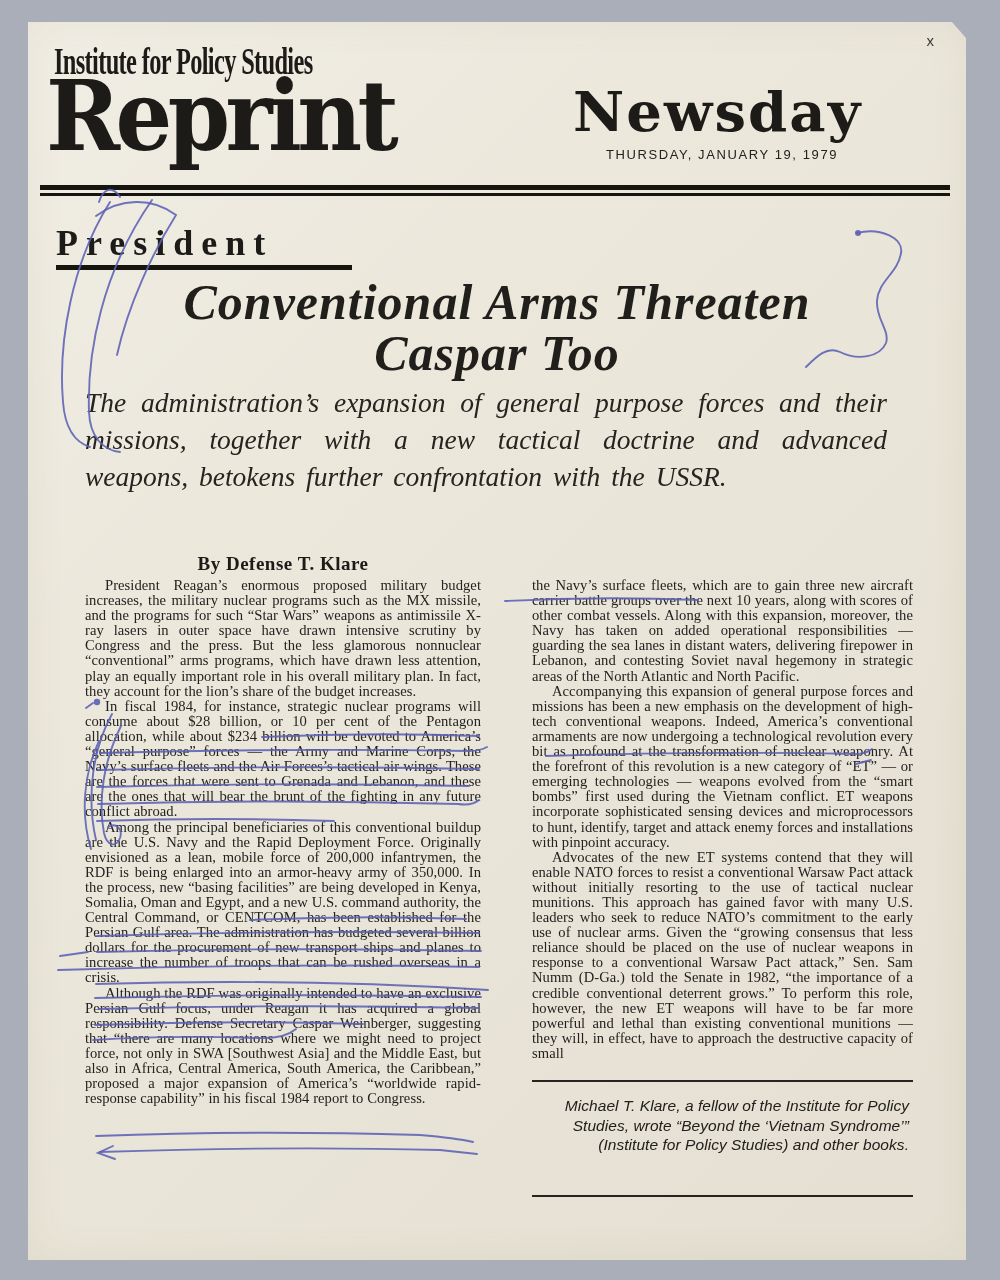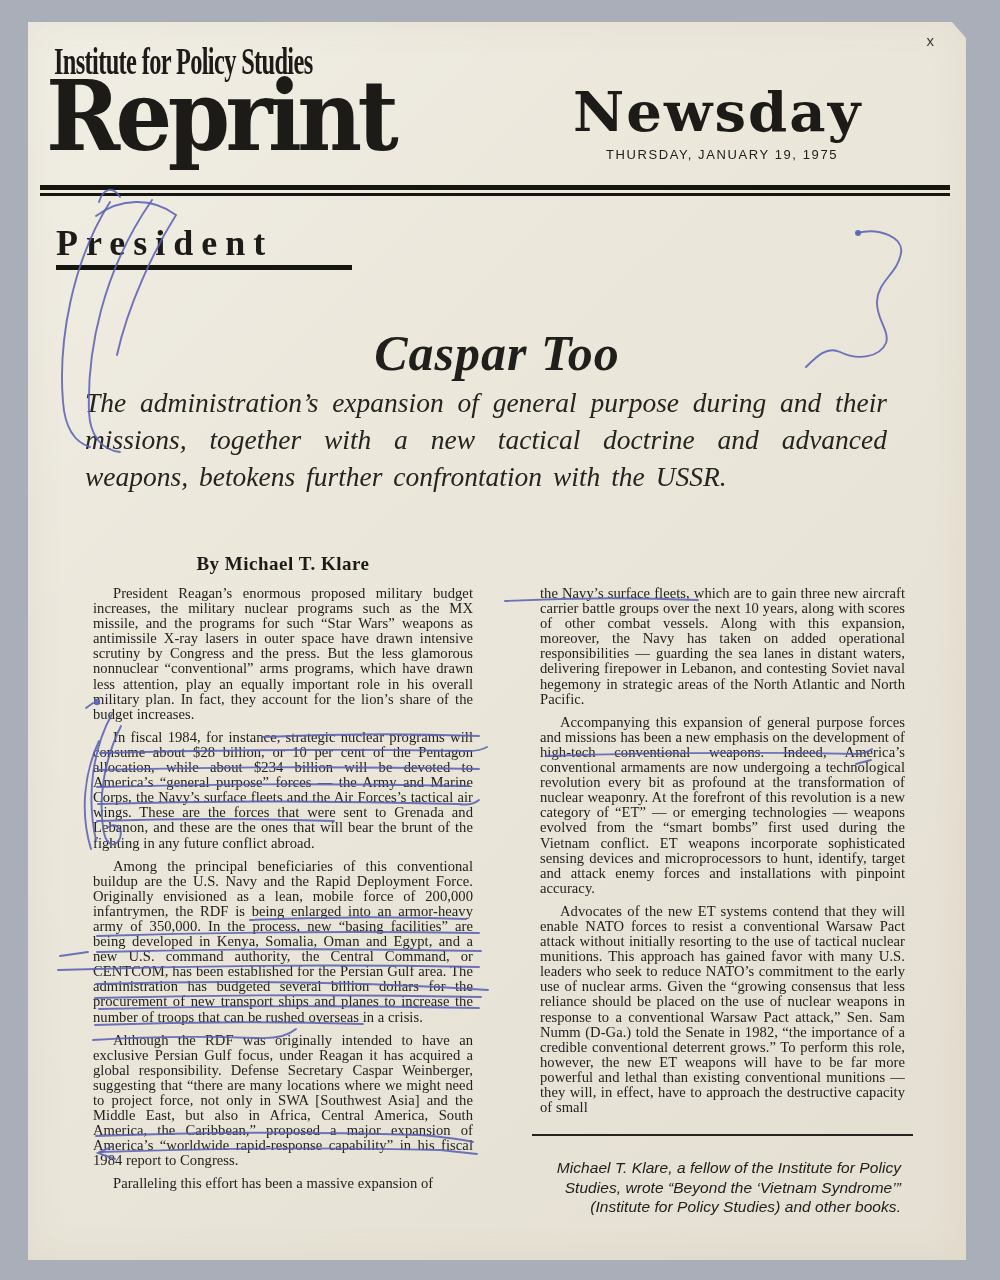--- a/index.html
+++ b/index.html
@@ -78,21 +78,21 @@
   
   .byline{
     position:absolute; left:57px; top:531px; width:396px;
     text-align:center; font-weight:bold; font-size:19px; letter-spacing:.5px;
   }
   .col{
     position:absolute; top:556px;
     font-size:14.6px; line-height:15.1px; text-align:justify;
     color:#242220; letter-spacing:.05px;
   }
-  .col p{text-indent:20px; margin:8px;}
+  .col p{text-indent:20px; margin:0;}
   .col p.cont{text-indent:0;}
   .col-left{left:57px; width:396px;}
   .col-right{left:504px; width:381px;}
   
   .bio-box{
     margin-top:19px; border-top:2px solid #26241f; border-bottom:2px solid #26241f;
     padding:14px 4px 40px 14px;
   }
   .bio-box p{
     font-family:"Liberation Sans", sans-serif; font-style:italic;
@@ -109,43 +109,42 @@
 
 <div class="page">
 
   <div class="corner-x">x</div>
 
   <div>
     <div class="org">Institute for Policy Studies</div>
     <div class="reprint">Reprint</div>
     <div class="pub-block">
       <div class="pub">Newsday</div>
-      <div class="date">THURSDAY, JANUARY 19, 1975</div>
+      <div class="date">THURSDAY, JANUARY 19, 1979</div>
     </div>
     <div class="double-rule">
       <div class="r1"></div>
       <div class="r2"></div>
     </div>
   </div>
 
   <div class="section-label">President</div>
   <div class="section-bar"></div>
 
-  <h1 class="headline"><br><span>Caspar Too</span></h1>
+  <h1 class="headline"><span>Conventional Arms Threaten</span><br><span>Caspar Too</span></h1>
 
-  <p class="deck">The administration’s expansion of general purpose during and their missions, together with a new tactical doctrine and advanced weapons, betokens further confrontation with the USSR.</p>
+  <p class="deck">The administration’s expansion of general purpose forces and their missions, together with a new tactical doctrine and advanced weapons, betokens further confrontation with the USSR.</p>
 
-  <div class="byline">By Michael T. Klare</div>
+  <div class="byline">By Defense T. Klare</div>
 
   <div class="col col-left">
     <p>President Reagan’s enormous proposed military budget increases, the military nuclear programs such as the MX missile, and the programs for such “Star Wars” weapons as antimissile X-ray lasers in outer space have drawn intensive scrutiny by Congress and the press. But the less glamorous nonnuclear “conventional” arms programs, which have drawn less attention, play an equally important role in his overall military plan. In fact, they account for the lion’s share of the budget increases.</p>
     <p>In fiscal 1984, for instance, strategic nuclear programs will consume about $28 billion, or 10 per cent of the Pentagon allocation, while about $234 billion will be devoted to America’s “general purpose” forces — the Army and Marine Corps, the Navy’s surface fleets and the Air Forces’s tactical air wings. These are the forces that were sent to Grenada and Lebanon, and these are the ones that will bear the brunt of the fighting in any future conflict abroad.</p>
     <p>Among the principal beneficiaries of this conventional buildup are the U.S. Navy and the Rapid Deployment Force. Originally envisioned as a lean, mobile force of 200,000 infantrymen, the RDF is being enlarged into an armor-heavy army of 350,000. In the process, new “basing facilities” are being developed in Kenya, Somalia, Oman and Egypt, and a new U.S. command authority, the Central Command, or CENTCOM, has been established for the Persian Gulf area. The administration has budgeted several billion dollars for the procurement of new transport ships and planes to increase the number of troops that can be rushed overseas in a crisis.</p>
     <p>Although the RDF was originally intended to have an exclusive Persian Gulf focus, under Reagan it has acquired a global responsibility. Defense Secretary Caspar Weinberger, suggesting that “there are many locations where we might need to project force, not only in SWA [Southwest Asia] and the Middle East, but also in Africa, Central America, South America, the Caribbean,” proposed a major expansion of America’s “worldwide rapid-response capability” in his fiscal 1984 report to Congress.</p>
-    <p>Paralleling this effort has been a massive expansion of</p>
   </div>
 
   <div class="col col-right">
     <p class="cont">the Navy’s surface fleets, which are to gain three new aircraft carrier battle groups over the next 10 years, along with scores of other combat vessels. Along with this expansion, moreover, the Navy has taken on added operational responsibilities — guarding the sea lanes in distant waters, delivering firepower in Lebanon, and contesting Soviet naval hegemony in strategic areas of the North Atlantic and North Pacific.</p>
     <p>Accompanying this expansion of general purpose forces and missions has been a new emphasis on the development of high-tech conventional weapons. Indeed, America’s conventional armaments are now undergoing a technological revolution every bit as profound at the transformation of nuclear weaponry. At the forefront of this revolution is a new category of “ET” — or emerging technologies — weapons evolved from the “smart bombs” first used during the Vietnam conflict. ET weapons incorporate sophisticated sensing devices and microprocessors to hunt, identify, target and attack enemy forces and installations with pinpoint accuracy.</p>
     <p>Advocates of the new ET systems contend that they will enable NATO forces to resist a conventional Warsaw Pact attack without initially resorting to the use of tactical nuclear munitions. This approach has gained favor with many U.S. leaders who seek to reduce NATO’s commitment to the early use of nuclear arms. Given the “growing consensus that less reliance should be placed on the use of nuclear weapons in response to a conventional Warsaw Pact attack,” Sen. Sam Numm (D-Ga.) told the Senate in 1982, “the importance of a credible conventional deterrent grows.” To perform this role, however, the new ET weapons will have to be far more powerful and lethal than existing conventional munitions — they will, in effect, have to approach the destructive capacity of small</p>
     <div class="bio-box">
       <p>Michael T. Klare, a fellow of the Institute for Policy Studies, wrote “Beyond the ‘Vietnam Syndrome’” (Institute for Policy Studies) and other books.</p>
     </div>
   </div>

